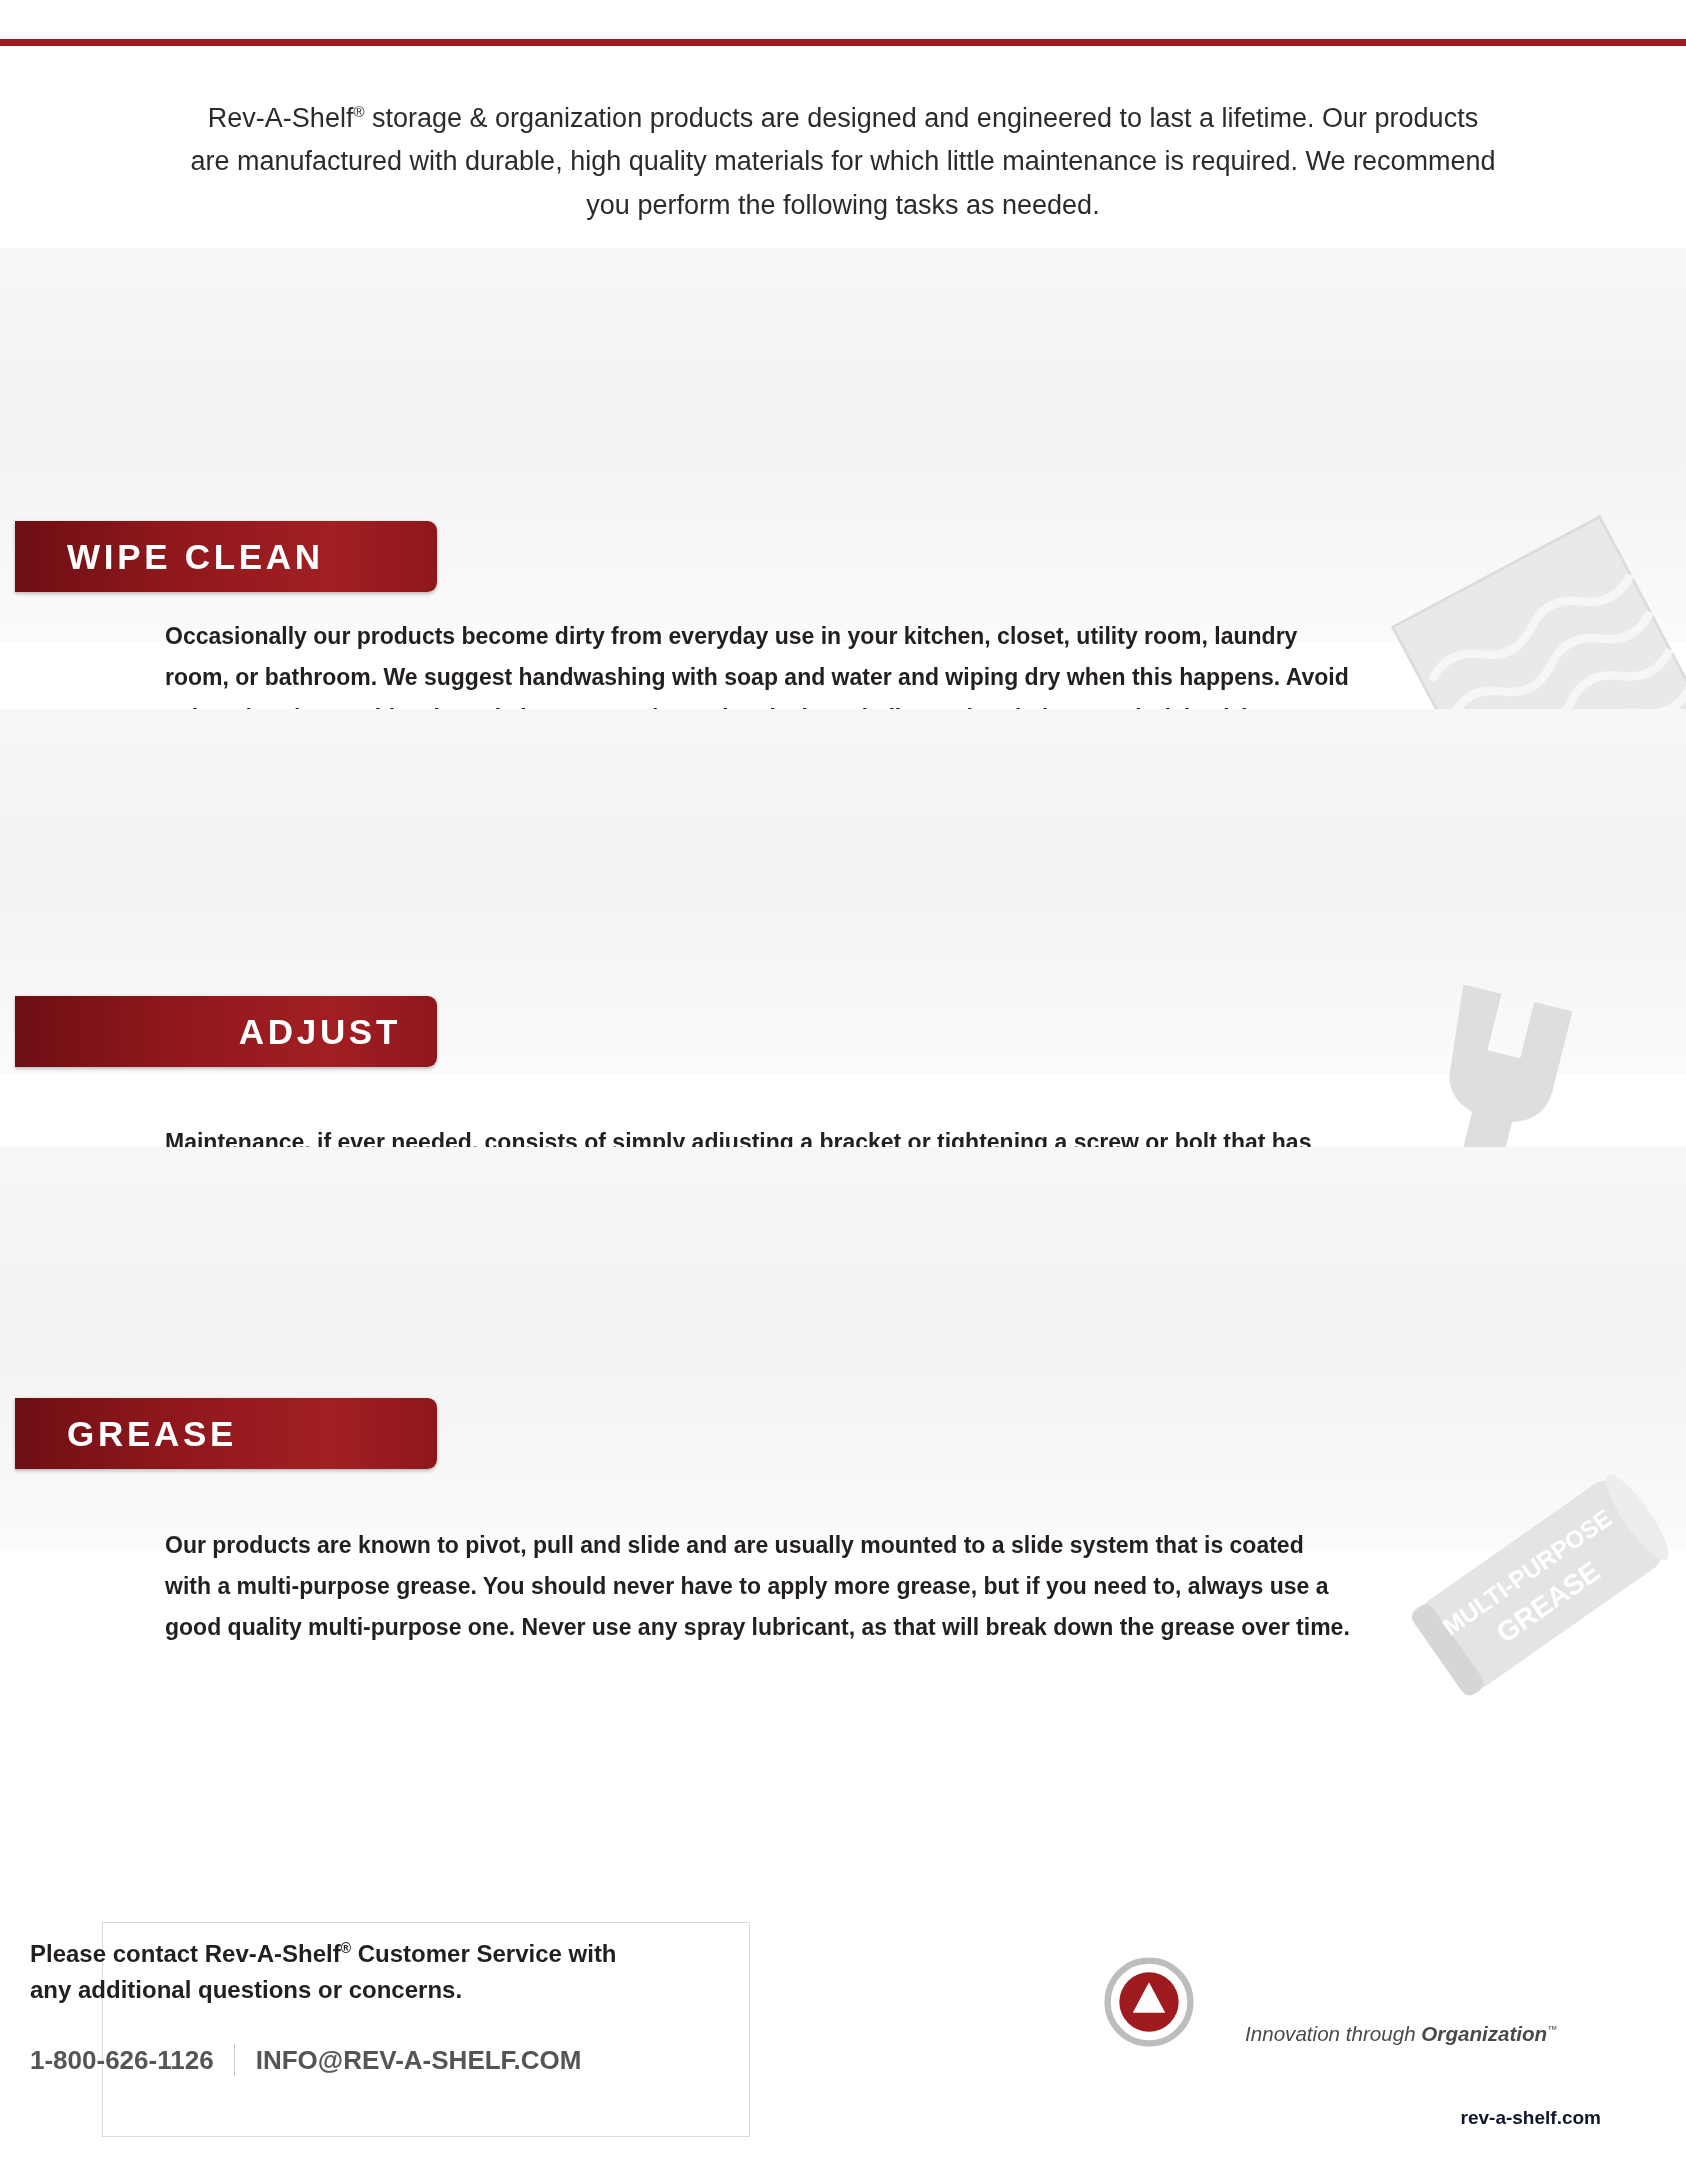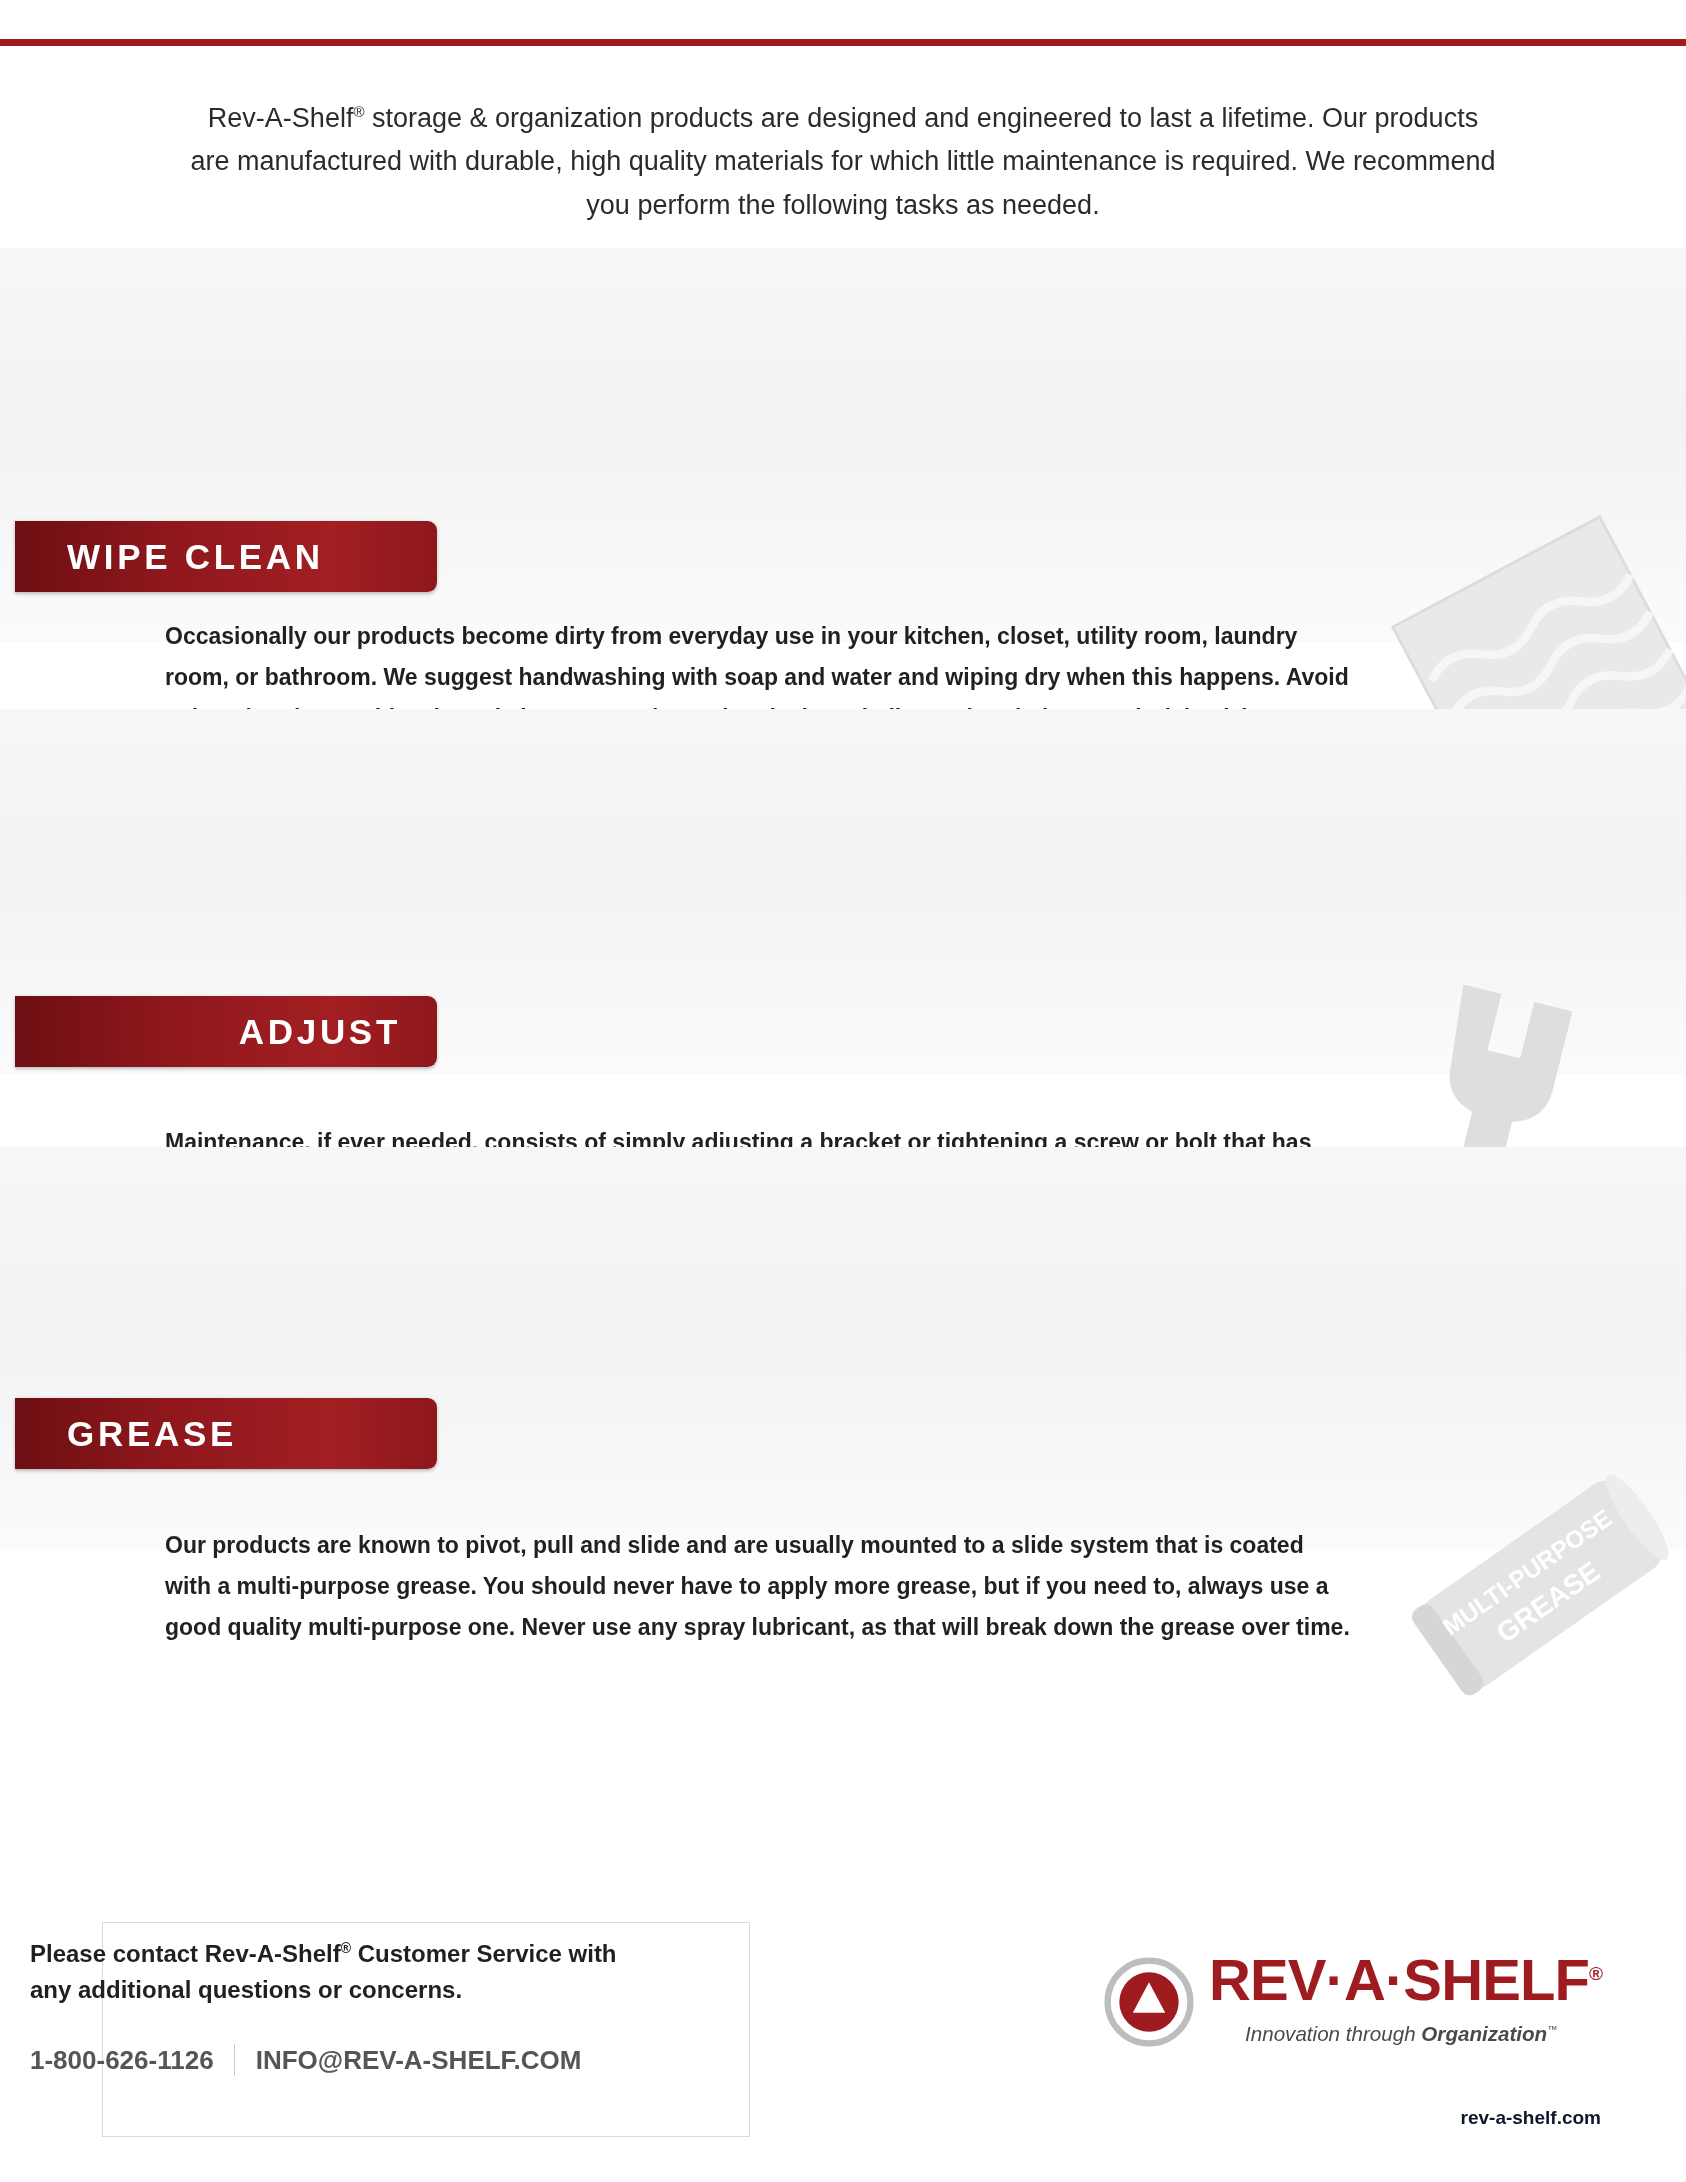--- a/index.html
+++ b/index.html
@@ -278,23 +278,20 @@
       <span class="divider"></span>
       <span>INFO@REV-A-SHELF.COM</span>
     </div>
 
     <div class="logo-wrap">
       <svg class="logo-mark" viewBox="0 0 100 100">
         <circle cx="50" cy="50" r="46" fill="none" stroke="#bdbdbd" stroke-width="7"></circle>
         <circle cx="50" cy="50" r="33" fill="#9e1b1f"></circle>
         <path d="M50 28 l18 34 l-36 0 z" fill="#ffffff"></path>
       </svg>
-      <div class="logo-text">
-        <span>REV·A·SHELF</span><sup>®</sup>
-      </div>
       <div class="logo-tag">
         <span>Innovation </span><span>through </span><b>Organization</b><sup>™</sup>
       </div>
     </div>
 
     <div class="logo-url">rev-a-shelf.com</div>
   </div>
 
 </div>
 

